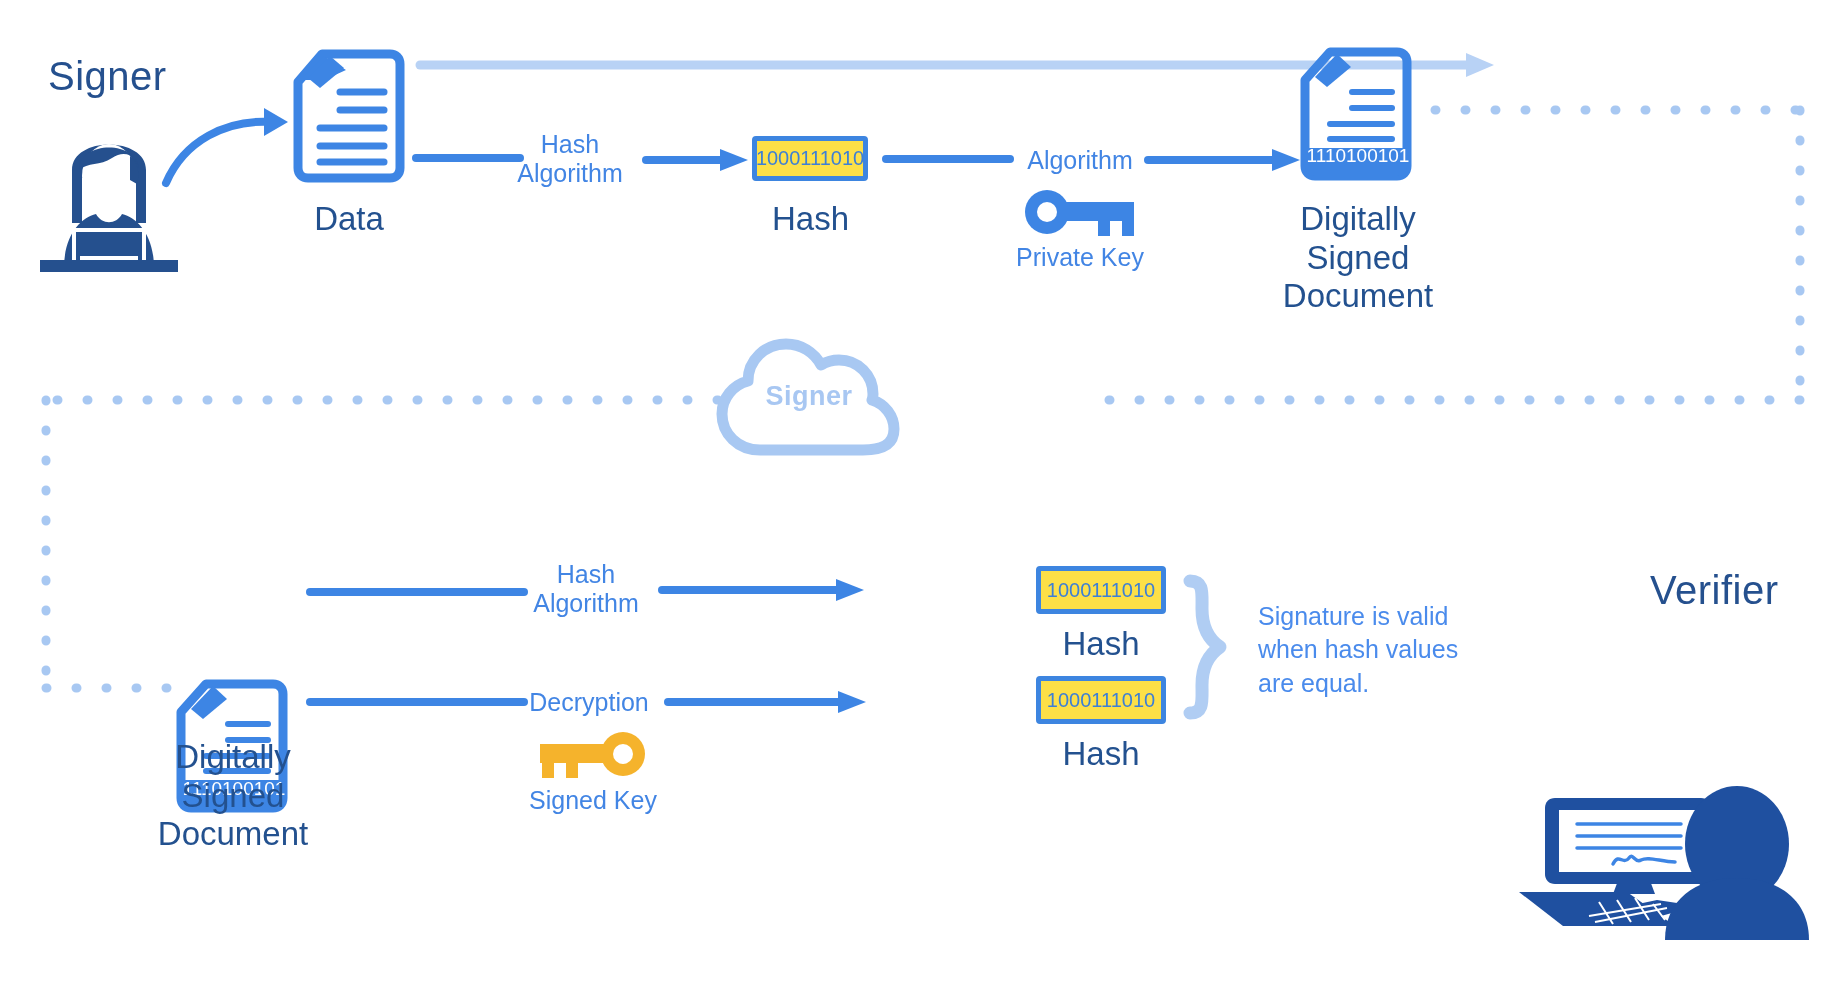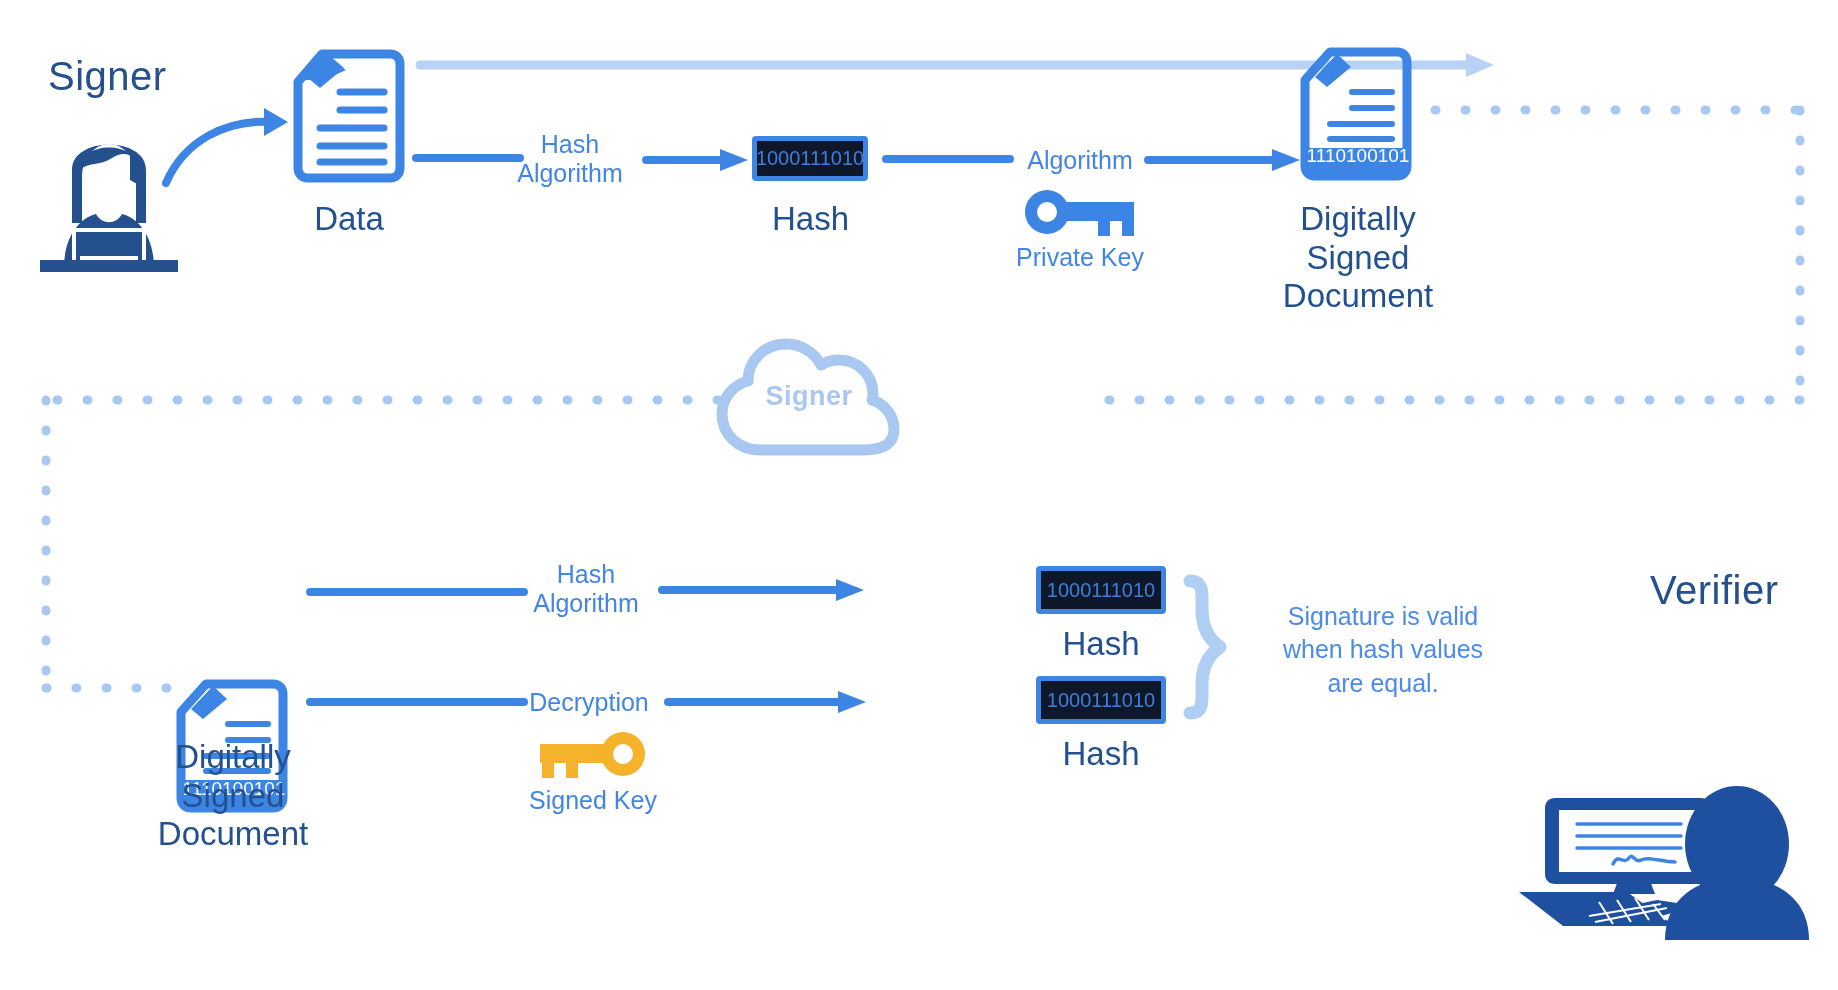--- a/index.html
+++ b/index.html
@@ -33,33 +33,33 @@
     white-space: pre-line;
   }
   .role-title {
     color: #25508e;
     font-size: 40px;
     letter-spacing: .5px;
   }
   .hash-box {
     border: 5px solid #3d85e0;
     border-radius: 4px;
-    background: #0f172a;
+    background: #fde047;
     color: #3d7fd6;
     font-size: 20px;
     display: flex;
     align-items: center;
     justify-content: center;
     box-sizing: border-box;
   }
   .valid-text {
     color: #4a8bec;
     font-size: 25px;
     line-height: 1.33;
-    text-align: center;
+    text-align: left;
     white-space: pre-line;
   }
   .network-text {
     color: #a8c7f2;
     font-size: 27px;
     font-weight: bold;
     letter-spacing: .5px;
   }
   svg { display: block; overflow: visible; }
 </style>

